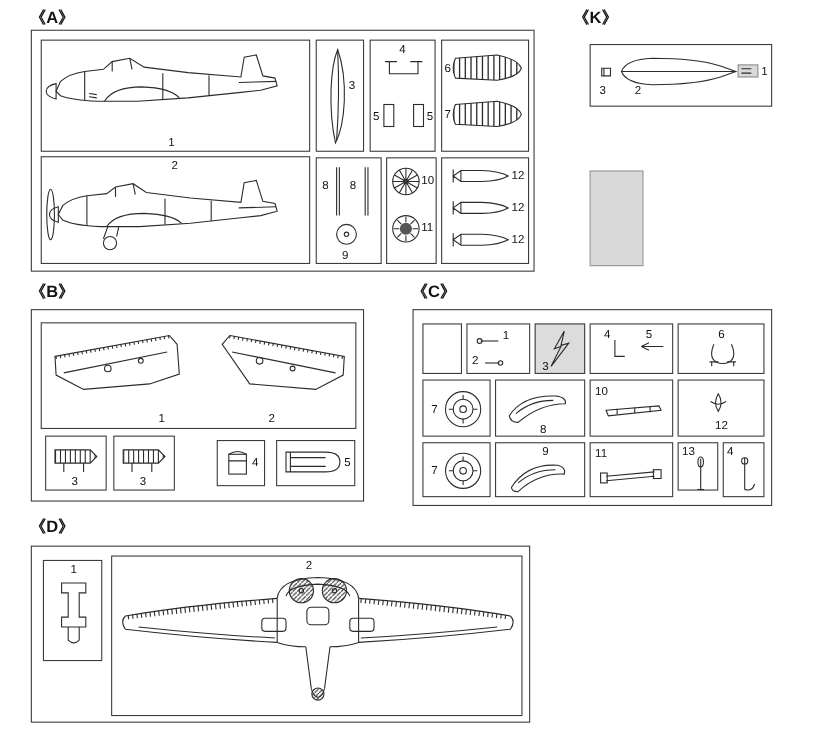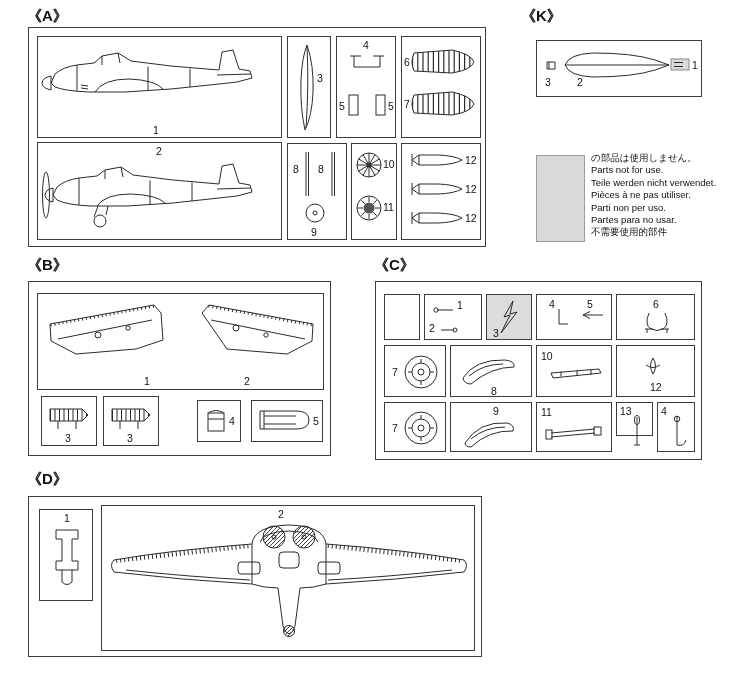--- a/index.html
+++ b/index.html
@@ -142,29 +142,20 @@
       <path d="M10,21 h8 v7 h-8 Z M12,21 v7"></path>
       <rect x="134" y="18" width="18" height="11" style="fill:#d9d9d9;stroke:#8a8a8a"></rect>
       <path d="M137,21.5 h9 M137,25.5 h9"></path>
     </svg>
     <span class="pl" style="left:8px;top:36px">3</span>
     <span class="pl" style="left:40px;top:36px">2</span>
     <span class="pl" style="left:155px;top:19px">1</span>
   </div>
 
   <div class="notice-box" style="left:536px;top:155px;width:49px;height:87px"></div>
-  <div class="notice-text" style="left:591px;top:152px">
-    <span>の部品は使用しません。</span>
-    <span>Parts not for use.</span>
-    <span>Teile werden nicht verwendet.</span>
-    <span>Pièces à ne pas utiliser.</span>
-    <span>Parti non per uso.</span>
-    <span>Partes para no usar.</span>
-    <span>不需要使用的部件</span>
-  </div>
 
   <div class="sprue-label" style="left:27px;top:256px">《B》</div>
   <div class="obox" style="left:28px;top:281px;width:303px;height:175px">
 
     <div class="ibox" style="left:8px;top:11px;width:287px;height:97px">
       <svg class="draw" width="285" height="95" viewBox="0 0 285 95" style="left:0;top:0">
         <defs>
           <clipPath id="cw1">
               <path d="M12,30 L116,11 L123,19 L125,46 L98,55 L38,60 L13,47 Z"></path>
             </clipPath>
@@ -326,21 +317,21 @@
 
     <div class="ibox" style="left:160px;top:120px;width:76px;height:50px">
       <span class="pl" style="left:4px;top:4px">11</span>
       <svg class="draw" width="74" height="48" viewBox="0 0 74 48" style="left:0;top:0">
         <path d="M14,30 L58,26 M14,34 L58,30"></path>
         <rect x="9" y="27" width="6" height="9"></rect>
         <rect x="57" y="24" width="7" height="8"></rect>
       </svg>
     </div>
 
-    <div class="ibox" style="left:240px;top:120px;width:37px;height:34px">
+    <div class="ibox" style="left:240px;top:120px;width:37px;height:44px">
       <span class="pl" style="left:3px;top:3px">13</span>
       <svg class="draw" width="35" height="48" viewBox="0 0 35 48" style="left:0;top:0">
         <path d="M20,14 V42"></path>
         <ellipse cx="20" cy="17" rx="2.5" ry="4.5"></ellipse>
         <path d="M17,42 h6"></path>
       </svg>
     </div>
 
     <div class="ibox" style="left:281px;top:120px;width:38px;height:50px">
       <span class="pl" style="left:3px;top:3px">4</span>

